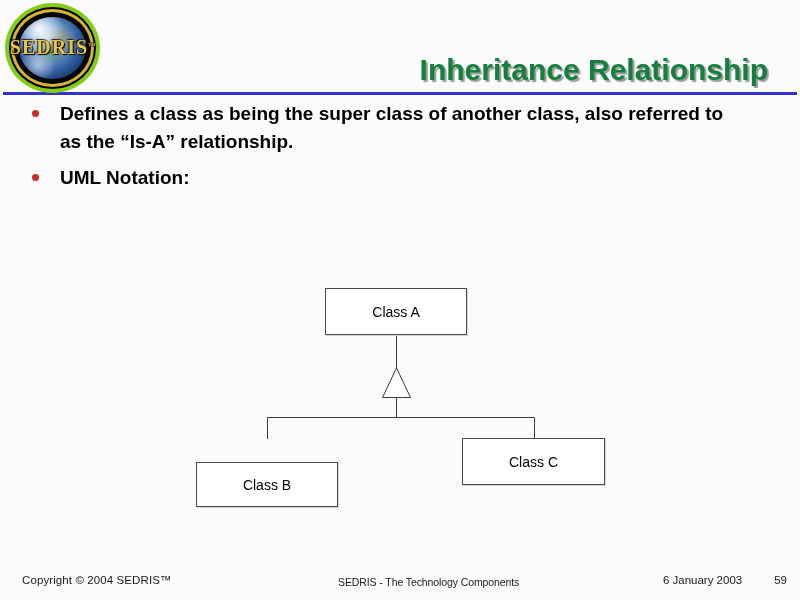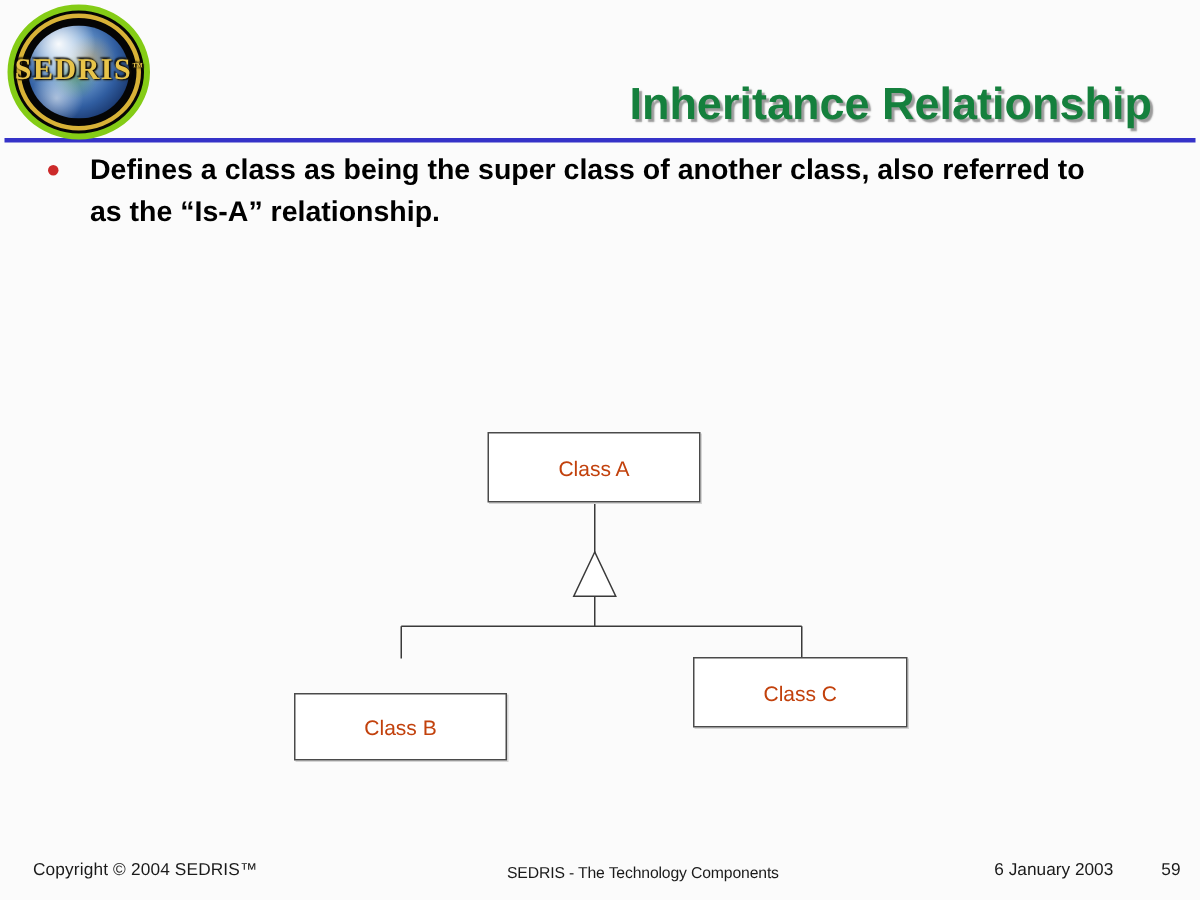--- a/index.html
+++ b/index.html
@@ -74,21 +74,21 @@
     position:absolute;left:2px;top:10px;width:7px;height:7px;
     border-radius:50%;background:#cc2a2a;
   }
 
   
   .diagram-lines{position:absolute;left:0;top:0;width:800px;height:600px;}
   .class-box{
     position:absolute;background:#fff;border:1px solid #4a4a4a;
     box-shadow:1px 1px 0 rgba(0,0,0,.15);
     display:flex;align-items:center;justify-content:center;
-    font-size:14px;color:#c2410c;box-sizing:border-box;
+    font-size:14px;color:#000000;box-sizing:border-box;
   }
   .box-a{left:325px;top:288px;width:142px;height:47px;}
   .box-b{left:196px;top:438px;width:142px;height:45px;margin-top:24px;}
   .box-c{left:462px;top:438px;width:143px;height:47px;}
 
   
   .footer-left{
     position:absolute;left:22px;top:574px;
     font-size:11.5px;color:#1a1a1a;letter-spacing:.1px;white-space:nowrap;
   }
@@ -114,20 +114,24 @@
   </div>
 
   <div class="title">Inheritance Relationship</div>
   <div class="rule"></div>
 
   <ul class="bullets">
     <li class="bullet-item">
       <span class="bullet-dot"></span>
       <span>Defines a class as being the super class of another class, also referred to as the “Is-A” relationship.</span>
     </li>
+    <li class="bullet-item">
+      <span class="bullet-dot"></span>
+      <span>UML Notation:</span>
+    </li>
   </ul>
 
   <svg class="diagram-lines" viewBox="0 0 800 600" xmlns="http://www.w3.org/2000/svg">
     <line x1="396.5" y1="336" x2="396.5" y2="369" stroke="#3a3a3a" stroke-width="1"></line>
     <polygon points="396.5,368 382.5,397.5 410.5,397.5" fill="#ffffff" stroke="#3a3a3a" stroke-width="1"></polygon>
     <line x1="396.5" y1="397.5" x2="396.5" y2="418" stroke="#3a3a3a" stroke-width="1"></line>
     <line x1="267.5" y1="417.5" x2="534.5" y2="417.5" stroke="#3a3a3a" stroke-width="1"></line>
     <line x1="267.5" y1="417.5" x2="267.5" y2="439" stroke="#3a3a3a" stroke-width="1"></line>
     <line x1="534.5" y1="417.5" x2="534.5" y2="439" stroke="#3a3a3a" stroke-width="1"></line>
   </svg>

